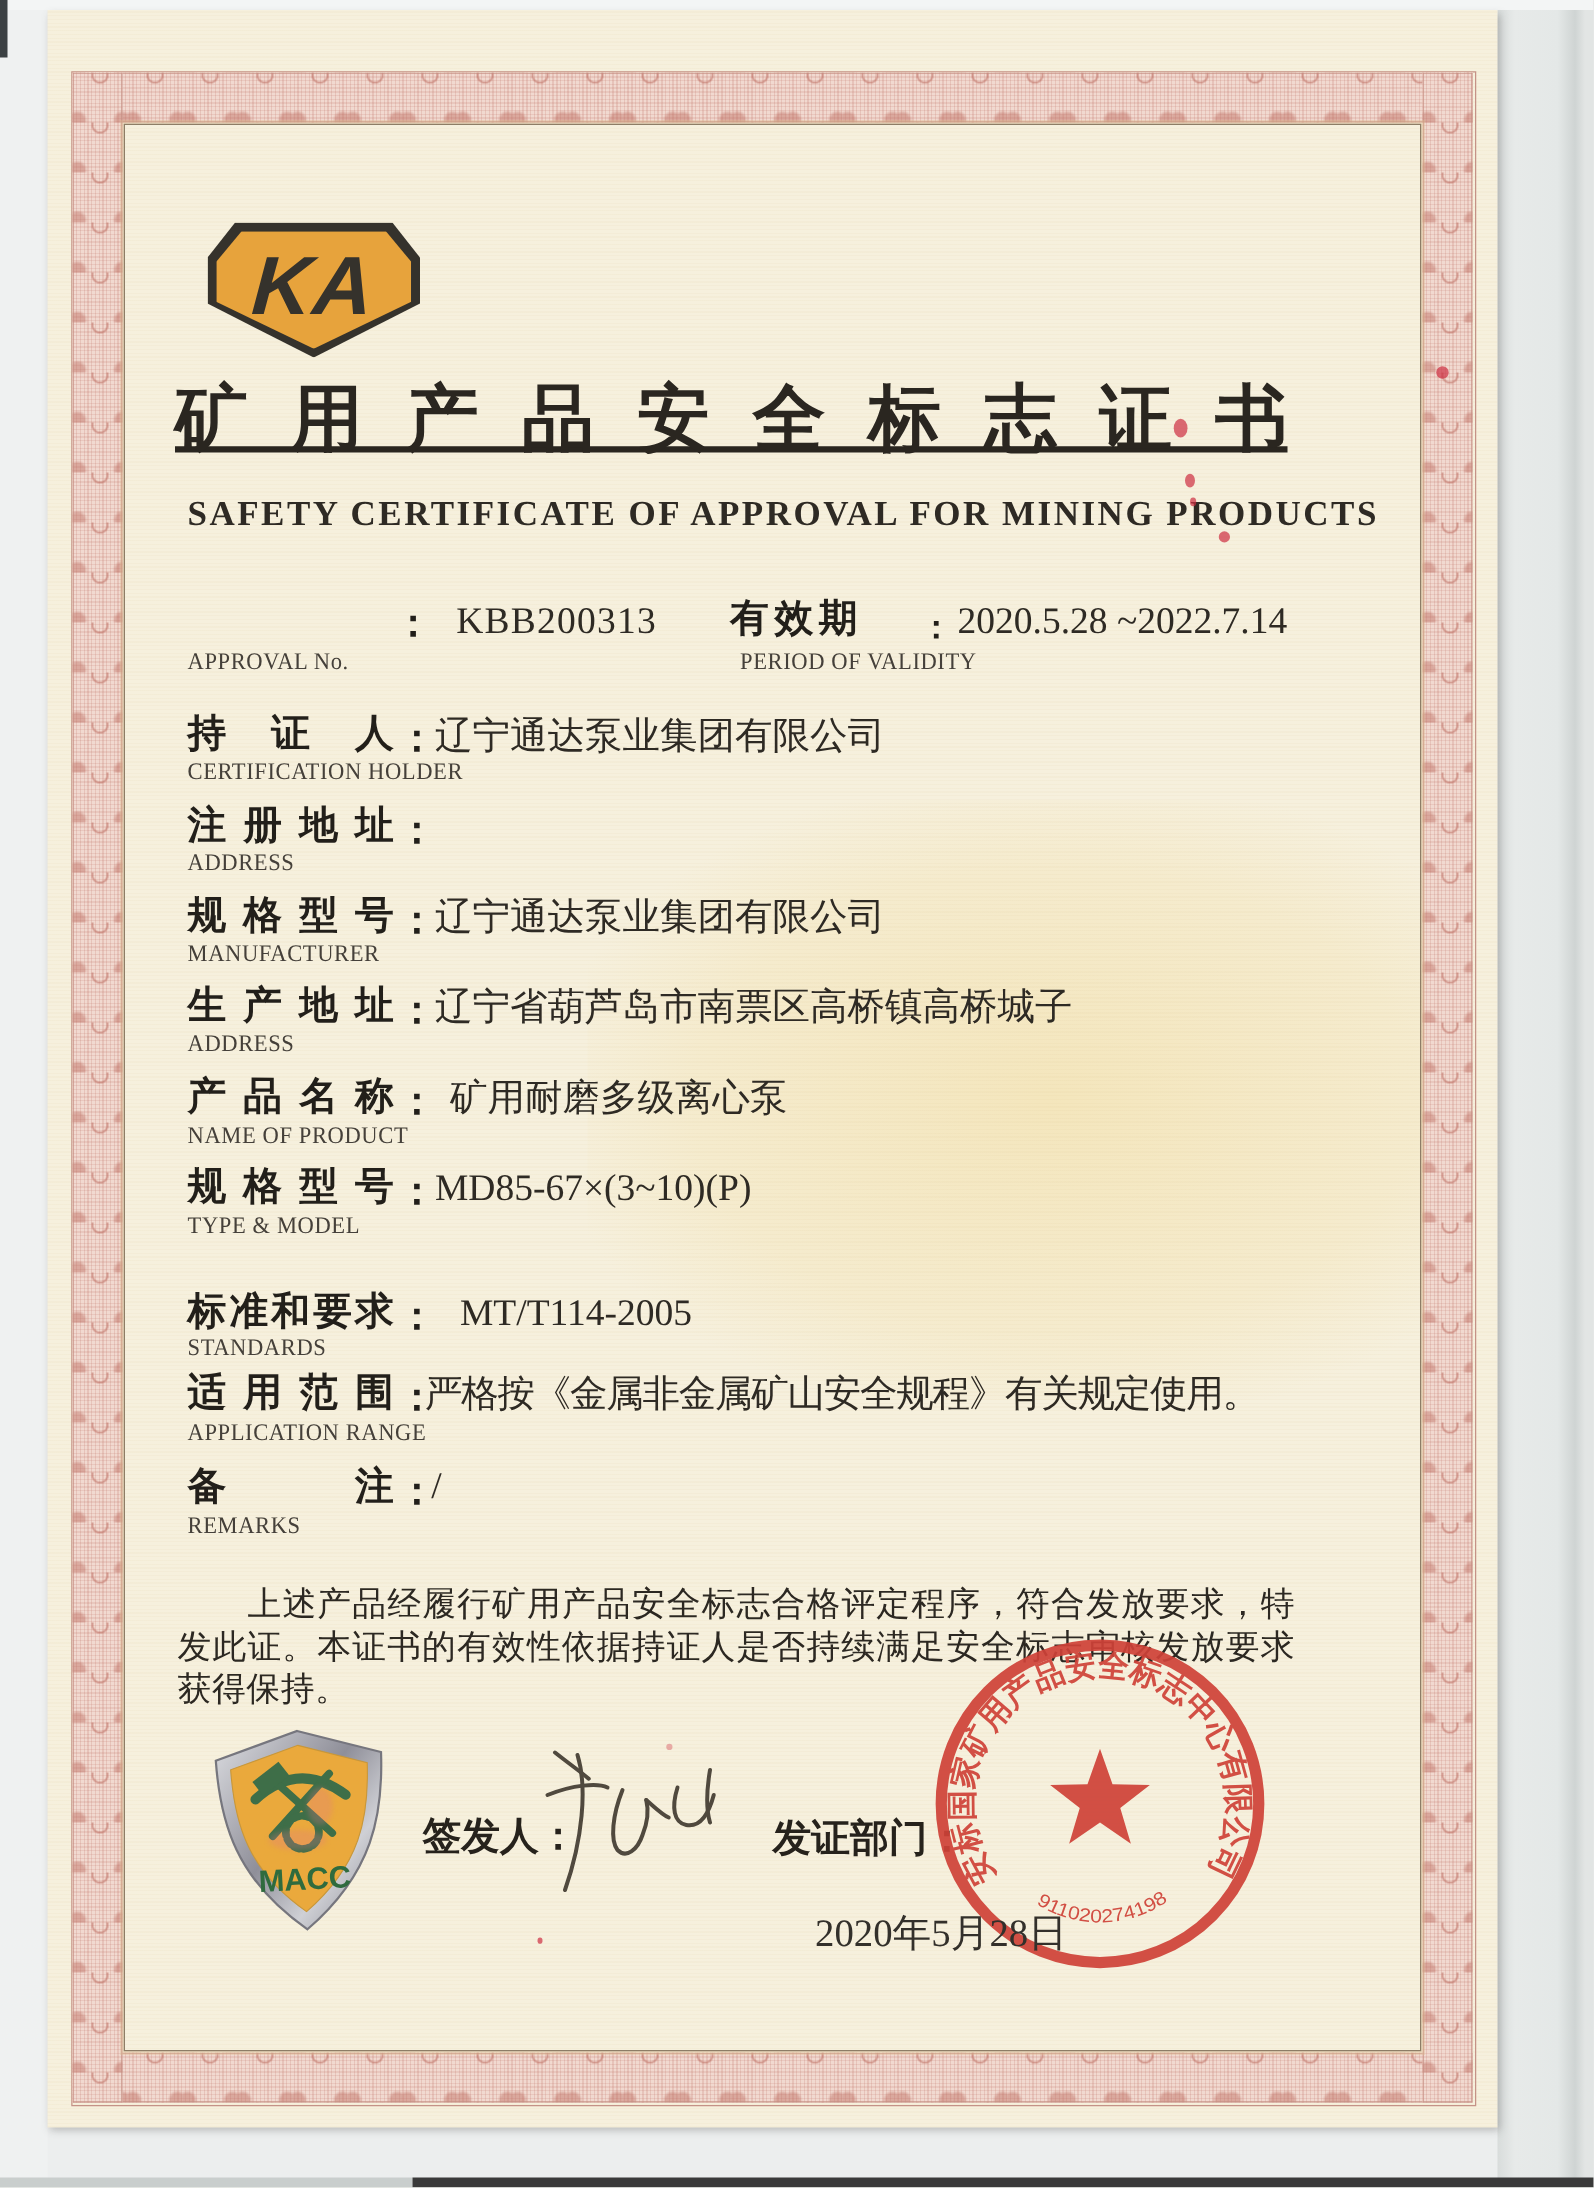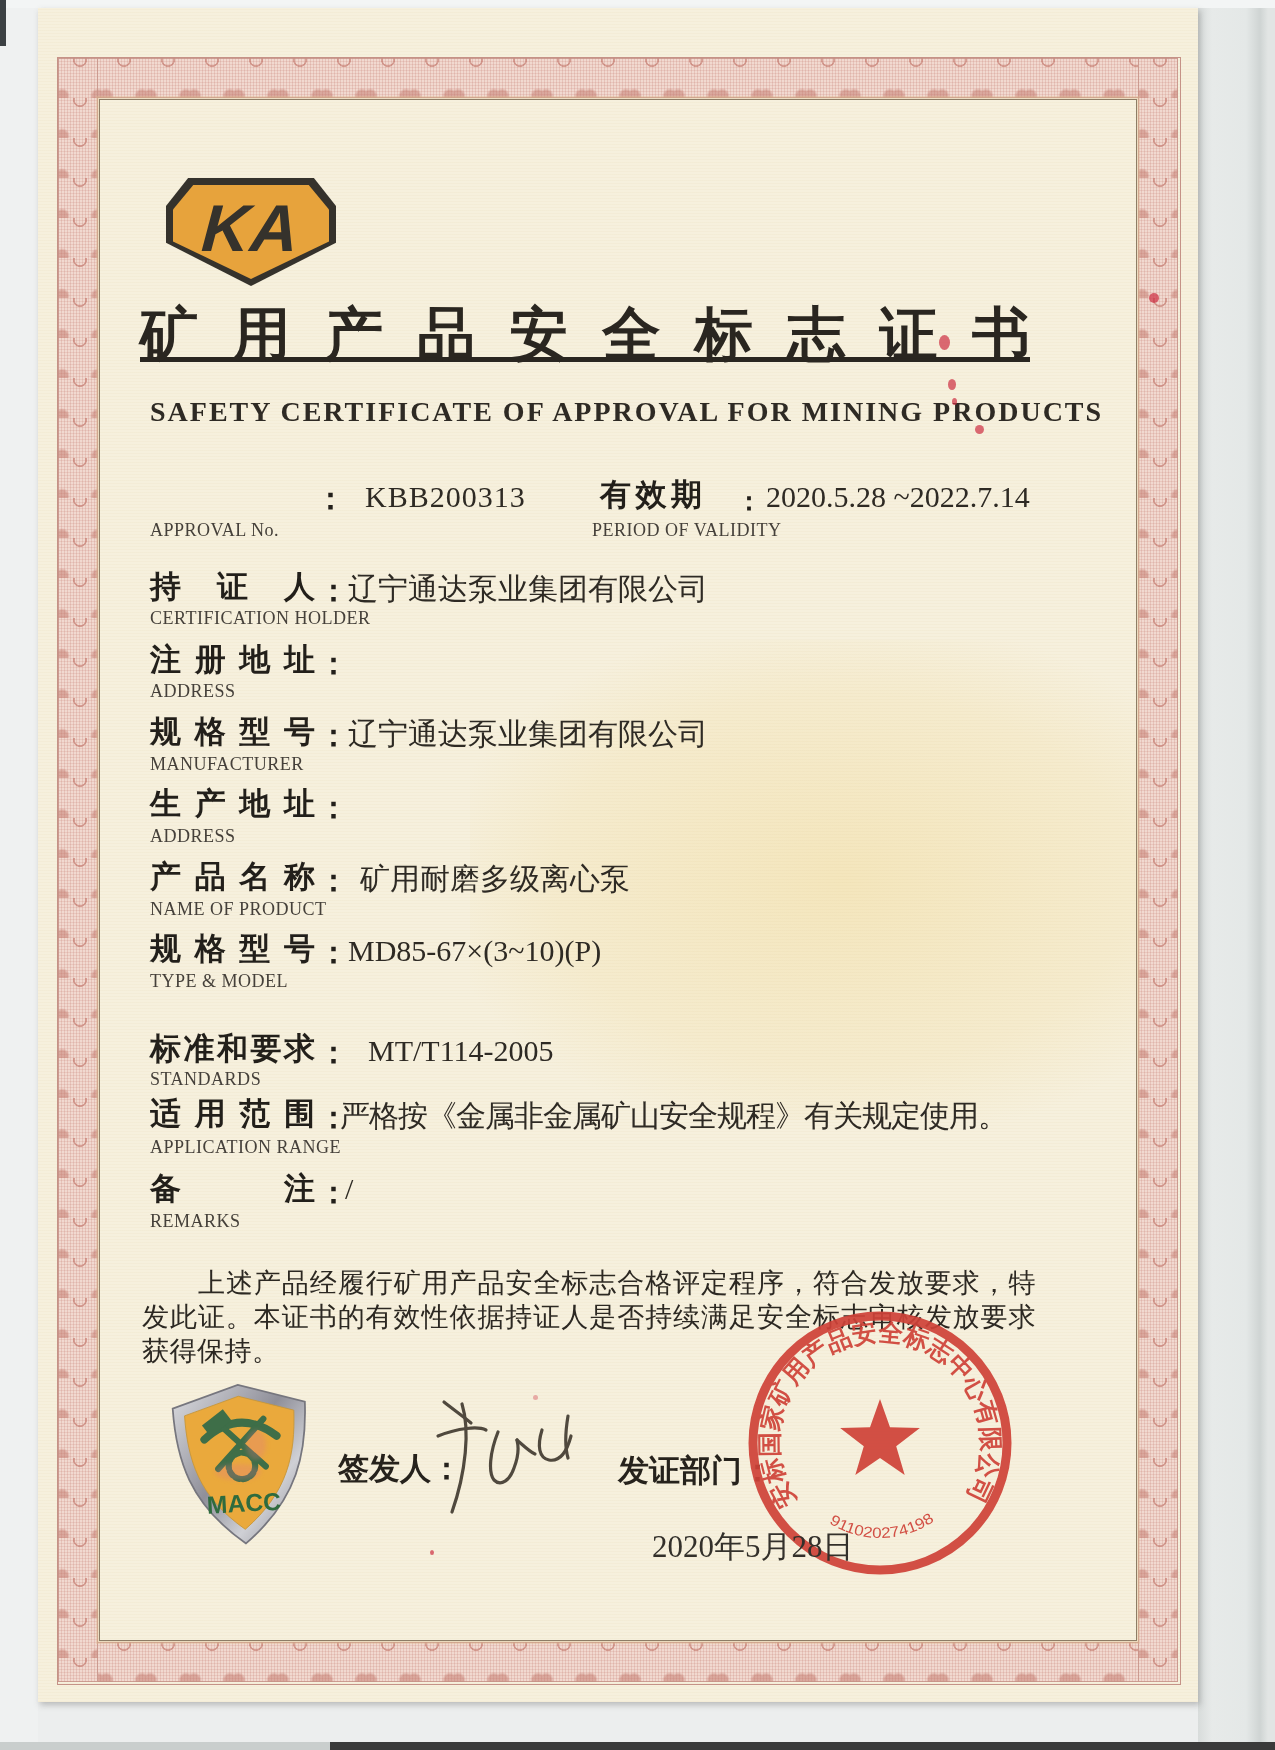--- a/index.html
+++ b/index.html
@@ -97,41 +97,42 @@
     </div>
   </div>
 
   <h1 class="abs title" style="margin:0">矿用产品安全标志证书</h1>
   <div class="abs subtitle">SAFETY CERTIFICATE OF APPROVAL FOR MINING PRODUCTS</div>
 
   <span class="abs colon" style="left:315px;top:478px;">：</span>
   <span class="abs value" style="left:365px;top:480px;letter-spacing:1px;">KBB200313</span>
   <span class="abs sub" style="left:150px;top:519px;">APPROVAL No.</span>
 
-  <span class="abs cn-label" style="left:600px;top:478px;width:102px;">有效期</span>
+  <span class="abs cn-label" style="left:584px;top:478px;width:102px;">有效期</span>
   <span class="abs colon" style="left:736px;top:484px;font-size:26px;">：</span>
   <span class="abs value" style="left:766px;top:480px;">2020.5.28 ~2022.7.14</span>
   <span class="abs sub" style="left:592px;top:519px;">PERIOD OF VALIDITY</span>
 
   <span class="abs cn-label" style="left:150px;top:570px;width:165px;">持证人</span>
   <span class="abs colon" style="left:318px;top:570px;">：</span>
   <span class="abs value" style="left:348px;top:572px;">辽宁通达泵业集团有限公司</span>
   <span class="abs sub" style="left:150px;top:607px;">CERTIFICATION HOLDER</span>
 
   <span class="abs cn-label" style="left:150px;top:643px;width:165px;">注册地址</span>
   <span class="abs colon" style="left:318px;top:643px;">：</span>
   <span class="abs sub" style="left:150px;top:680px;">ADDRESS</span>
 
   <span class="abs cn-label" style="left:150px;top:715px;width:165px;">规格型号</span>
   <span class="abs colon" style="left:318px;top:715px;">：</span>
   <span class="abs value" style="left:348px;top:717px;">辽宁通达泵业集团有限公司</span>
   <span class="abs sub" style="left:150px;top:753px;">MANUFACTURER</span>
 
   <span class="abs cn-label" style="left:150px;top:787px;width:165px;">生产地址</span>
   <span class="abs colon" style="left:318px;top:787px;">：</span>
+  <span class="abs value" style="left:348px;top:789px;">辽宁省葫芦岛市南票区高桥镇高桥城子</span>
   <span class="abs sub" style="left:150px;top:825px;">ADDRESS</span>
 
   <span class="abs cn-label" style="left:150px;top:860px;width:165px;">产品名称</span>
   <span class="abs colon" style="left:318px;top:860px;">：</span>
   <span class="abs value" style="left:360px;top:862px;">矿用耐磨多级离心泵</span>
   <span class="abs sub" style="left:150px;top:898px;">NAME OF PRODUCT</span>
 
   <span class="abs cn-label" style="left:150px;top:932px;width:165px;">规格型号</span>
   <span class="abs colon" style="left:318px;top:932px;">：</span>
   <span class="abs value" style="left:348px;top:934px;">MD85-67×(3~10)(P)</span>

